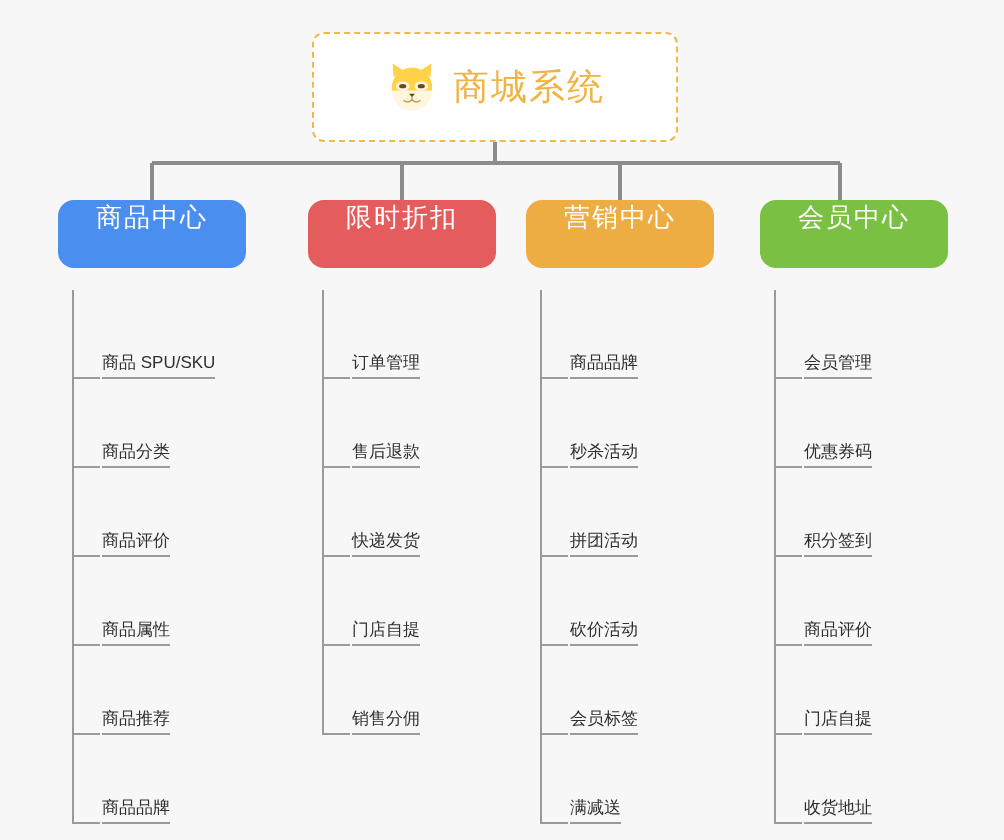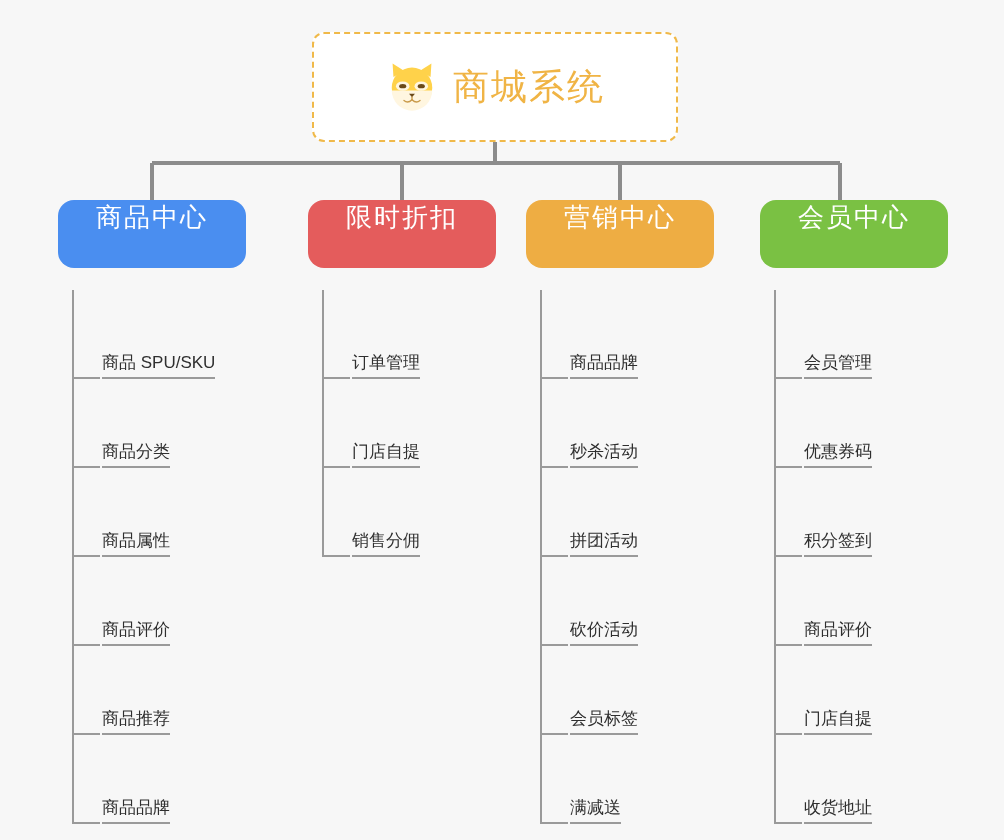--- a/index.html
+++ b/index.html
@@ -185,43 +185,49 @@
         <span>商品中心</span>
       </div>
       <ul class="leaf-list">
         <li class="leaf-item">
           <span class="leaf-label">商品 SPU/SKU</span>
         </li>
         <li class="leaf-item">
           <span class="leaf-label">商品分类</span>
         </li>
         <li class="leaf-item">
+          <span class="leaf-label">商品评价</span>
+        </li>
+        <li class="leaf-item">
           <span class="leaf-label">商品属性</span>
-        </li>
-        <li class="leaf-item">
-          <span class="leaf-label">商品评价</span>
         </li>
         <li class="leaf-item">
           <span class="leaf-label">商品推荐</span>
         </li>
         <li class="leaf-item">
           <span class="leaf-label">商品品牌</span>
         </li>
       </ul>
     </div>
 
     <div class="column column-1">
       <div class="category-header" style="background:#e45c5c">
         <span>限时折扣</span>
       </div>
       <ul class="leaf-list">
         <li class="leaf-item">
           <span class="leaf-label">订单管理</span>
         </li>
         <li class="leaf-item">
+          <span class="leaf-label">售后退款</span>
+        </li>
+        <li class="leaf-item">
+          <span class="leaf-label">快递发货</span>
+        </li>
+        <li class="leaf-item">
           <span class="leaf-label">门店自提</span>
         </li>
         <li class="leaf-item">
           <span class="leaf-label">销售分佣</span>
         </li>
       </ul>
     </div>
 
     <div class="column column-2">
       <div class="category-header" style="background:#eead43">

